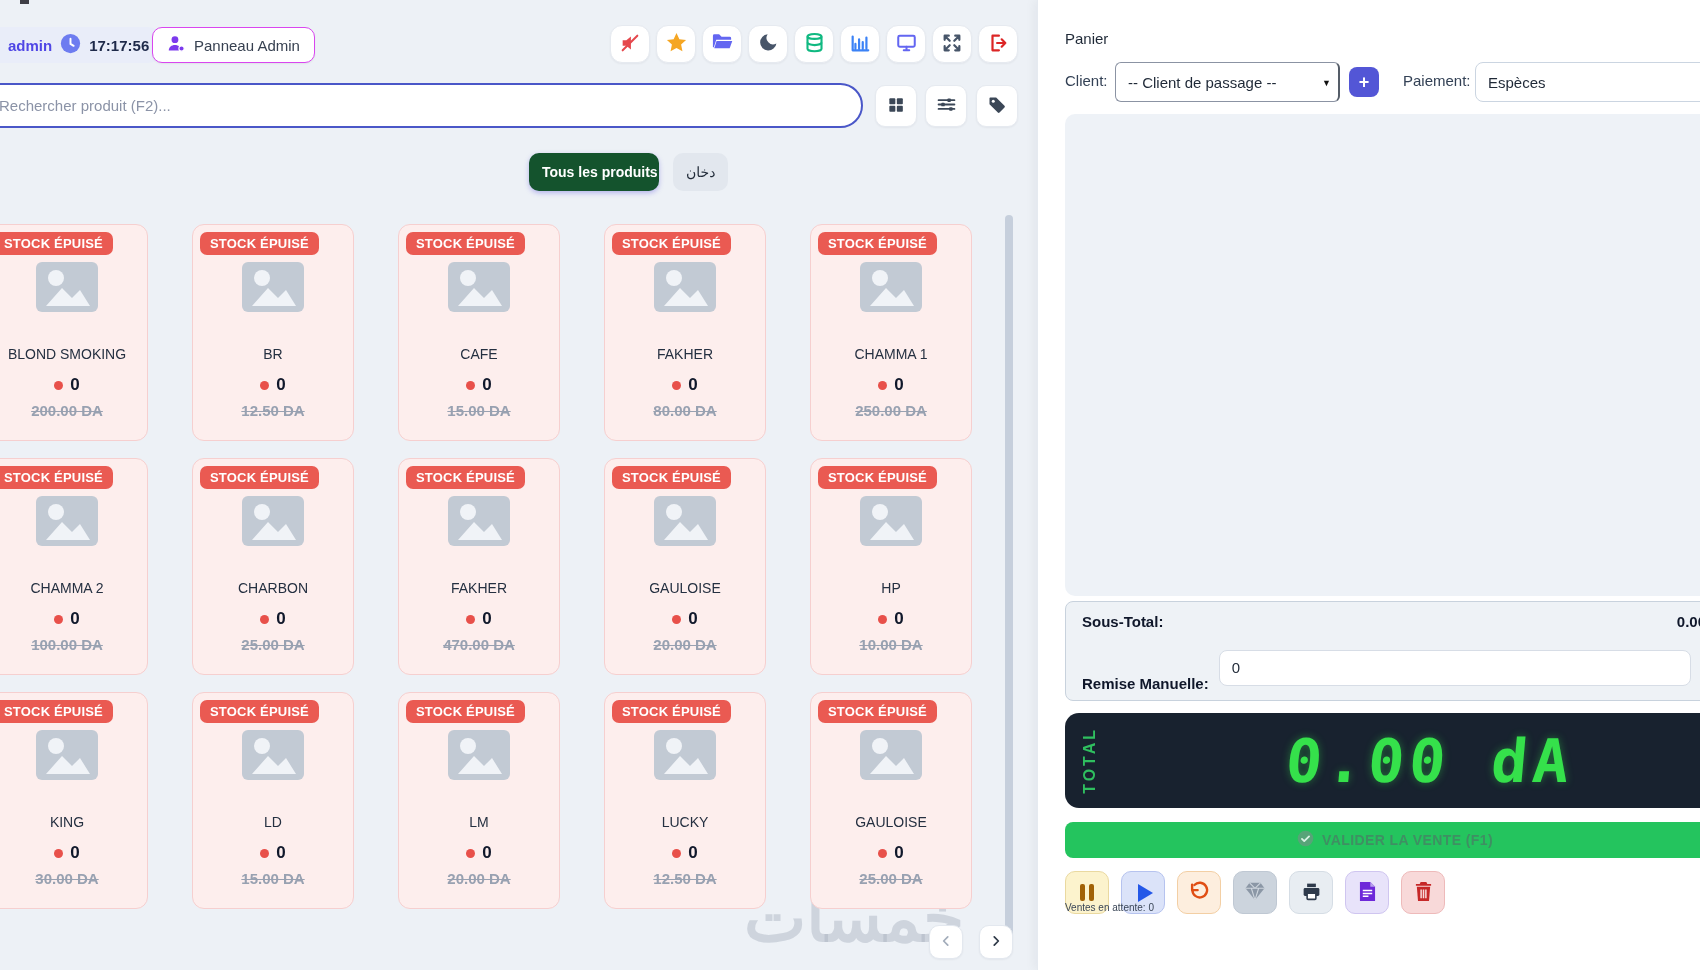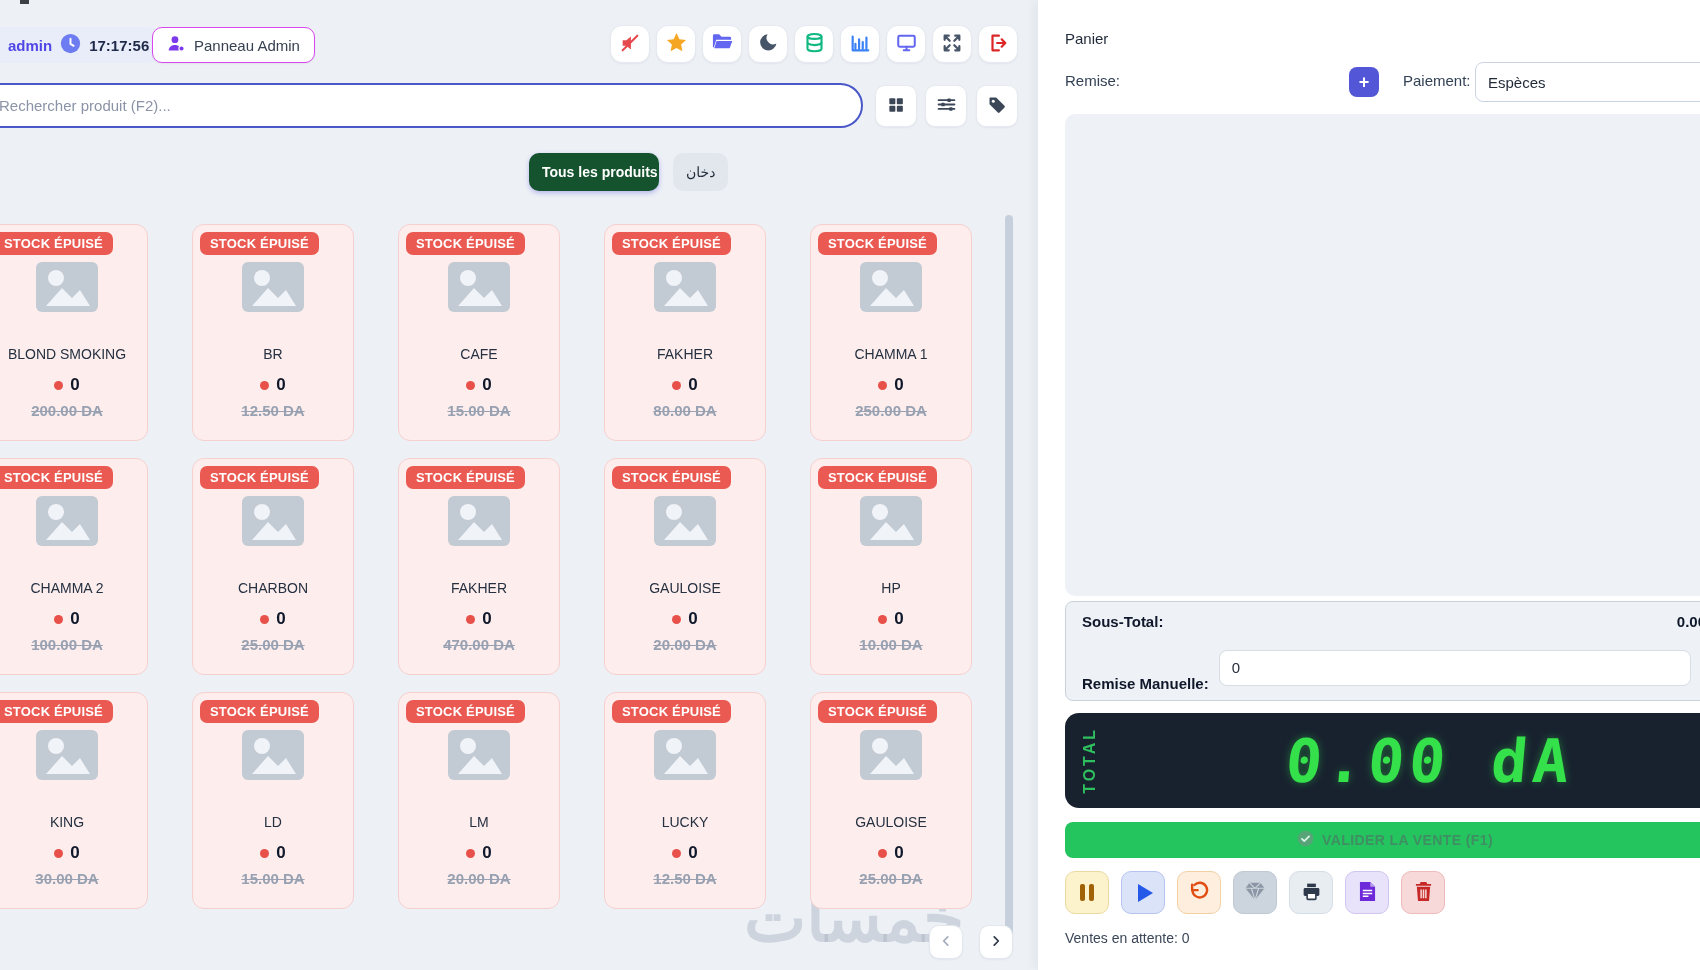--- a/index.html
+++ b/index.html
@@ -109,21 +109,21 @@
   .act-pause i { display:block; width:5px; height:17px; background:#a16207; border-radius:2px; }
   .act-play    { background:#dbe3f9; border:1px solid #b6c3ef; }
   .act-play i  { display:block; width:0; height:0; border-left:15px solid #2458e8; border-top:9px solid transparent;
                  border-bottom:9px solid transparent; margin-left:4px; }
   .act-undo    { background:#fdeede; border:1px solid #f3cfa4; }
   .act-gem     { background:#ccd4dd; border:1px solid #bfc8d3; }
   .act-print   { background:#e8edf2; border:1px solid #d5dde5; }
   .act-invoice { background:#e8e3fa; border:1px solid #cfc5f0; }
   .act-trash   { background:#f8d9d9; border:1px solid #eebaba; }
 
-  .pending { left:27px; top:930px; font-size:14px; color:#3a4657; }
+  .pending { left:27px; top:902px; font-size:10px; color:#3a4657; }
 </style>
 </head>
 <body>
 
 <div class="top-artifact"></div>
 
 <div class="user-chip">
   <span class="uname">admin</span>
   <span>
     <svg width="21" height="21" viewBox="0 0 24 24">
@@ -495,21 +495,25 @@
 </button>
 <button class="page-btn page-next">
   <span><svg width="14" height="14" viewBox="0 0 24 24" fill="none" stroke="#2f3a48" stroke-width="3" stroke-linecap="round" stroke-linejoin="round">
         <path d="M9 5l7 7-7 7"></path>
       </svg></span>
 </button>
 
 <div class="panel">
   <div class="abs panier-title">Panier</div>
 
-  <div class="abs client-label">Remise:</div>
+  <div class="abs client-label">Client:</div>
+  <div class="abs client-select">
+    <span>-- Client de passage --</span>
+    <span class="caret">▼</span>
+  </div>
   <button class="abs add-client-btn">+</button>
   <div class="abs payment-label">Paiement:</div>
   <div class="abs payment-select">
     <span>Espèces</span>
   </div>
 
   <div class="abs cart-area"></div>
 
   <div class="abs totals-box">
     <div class="tot-row1">

